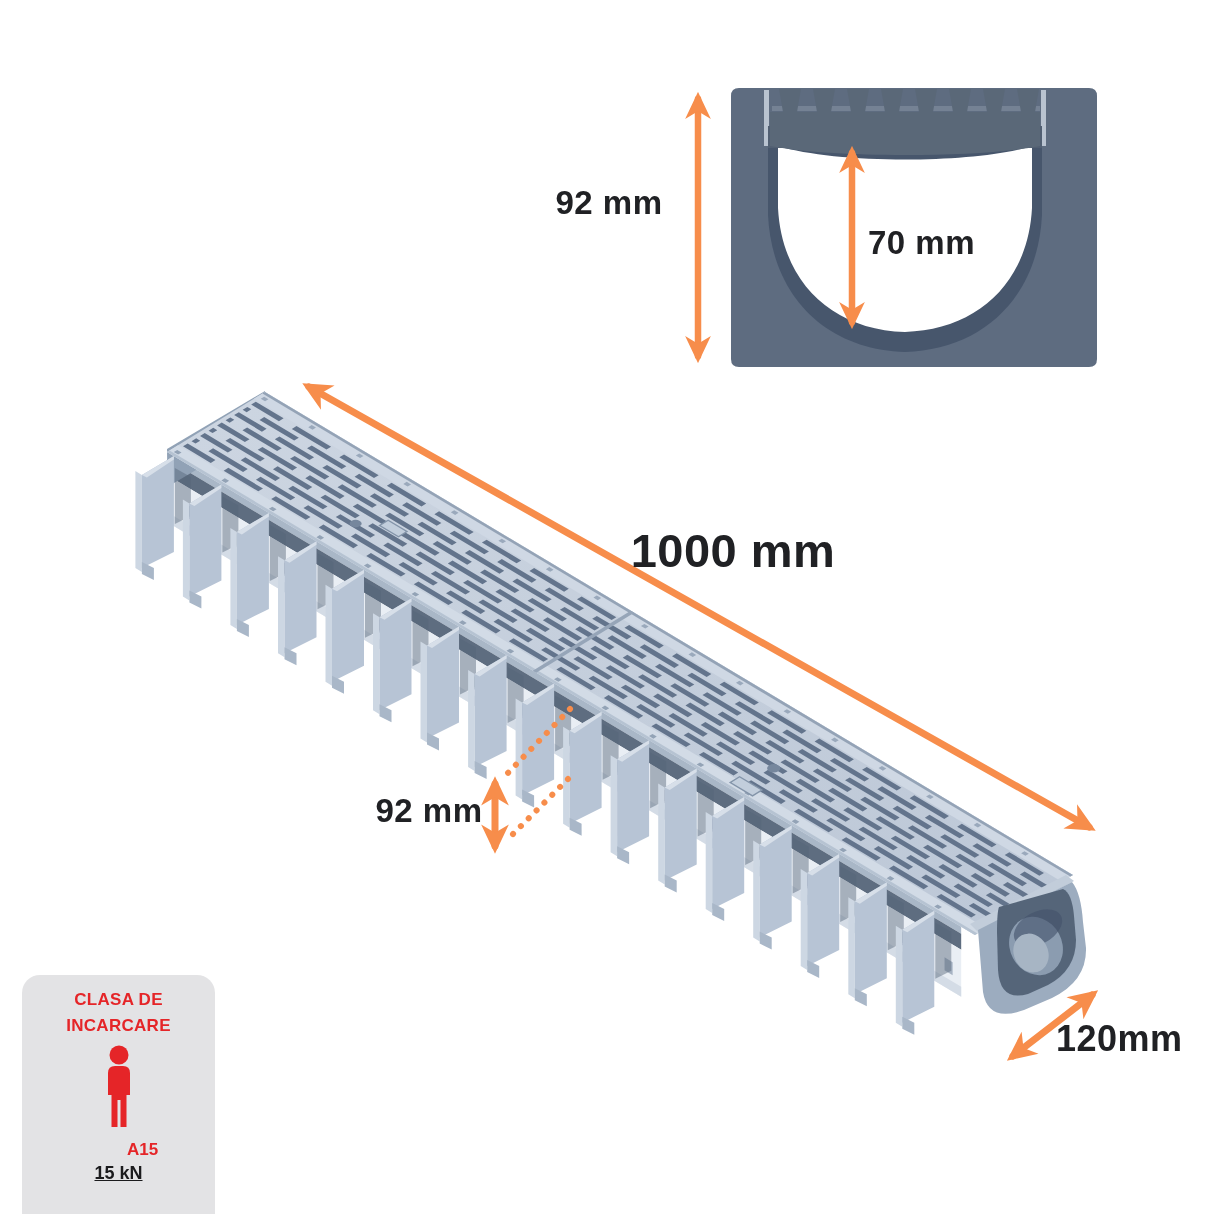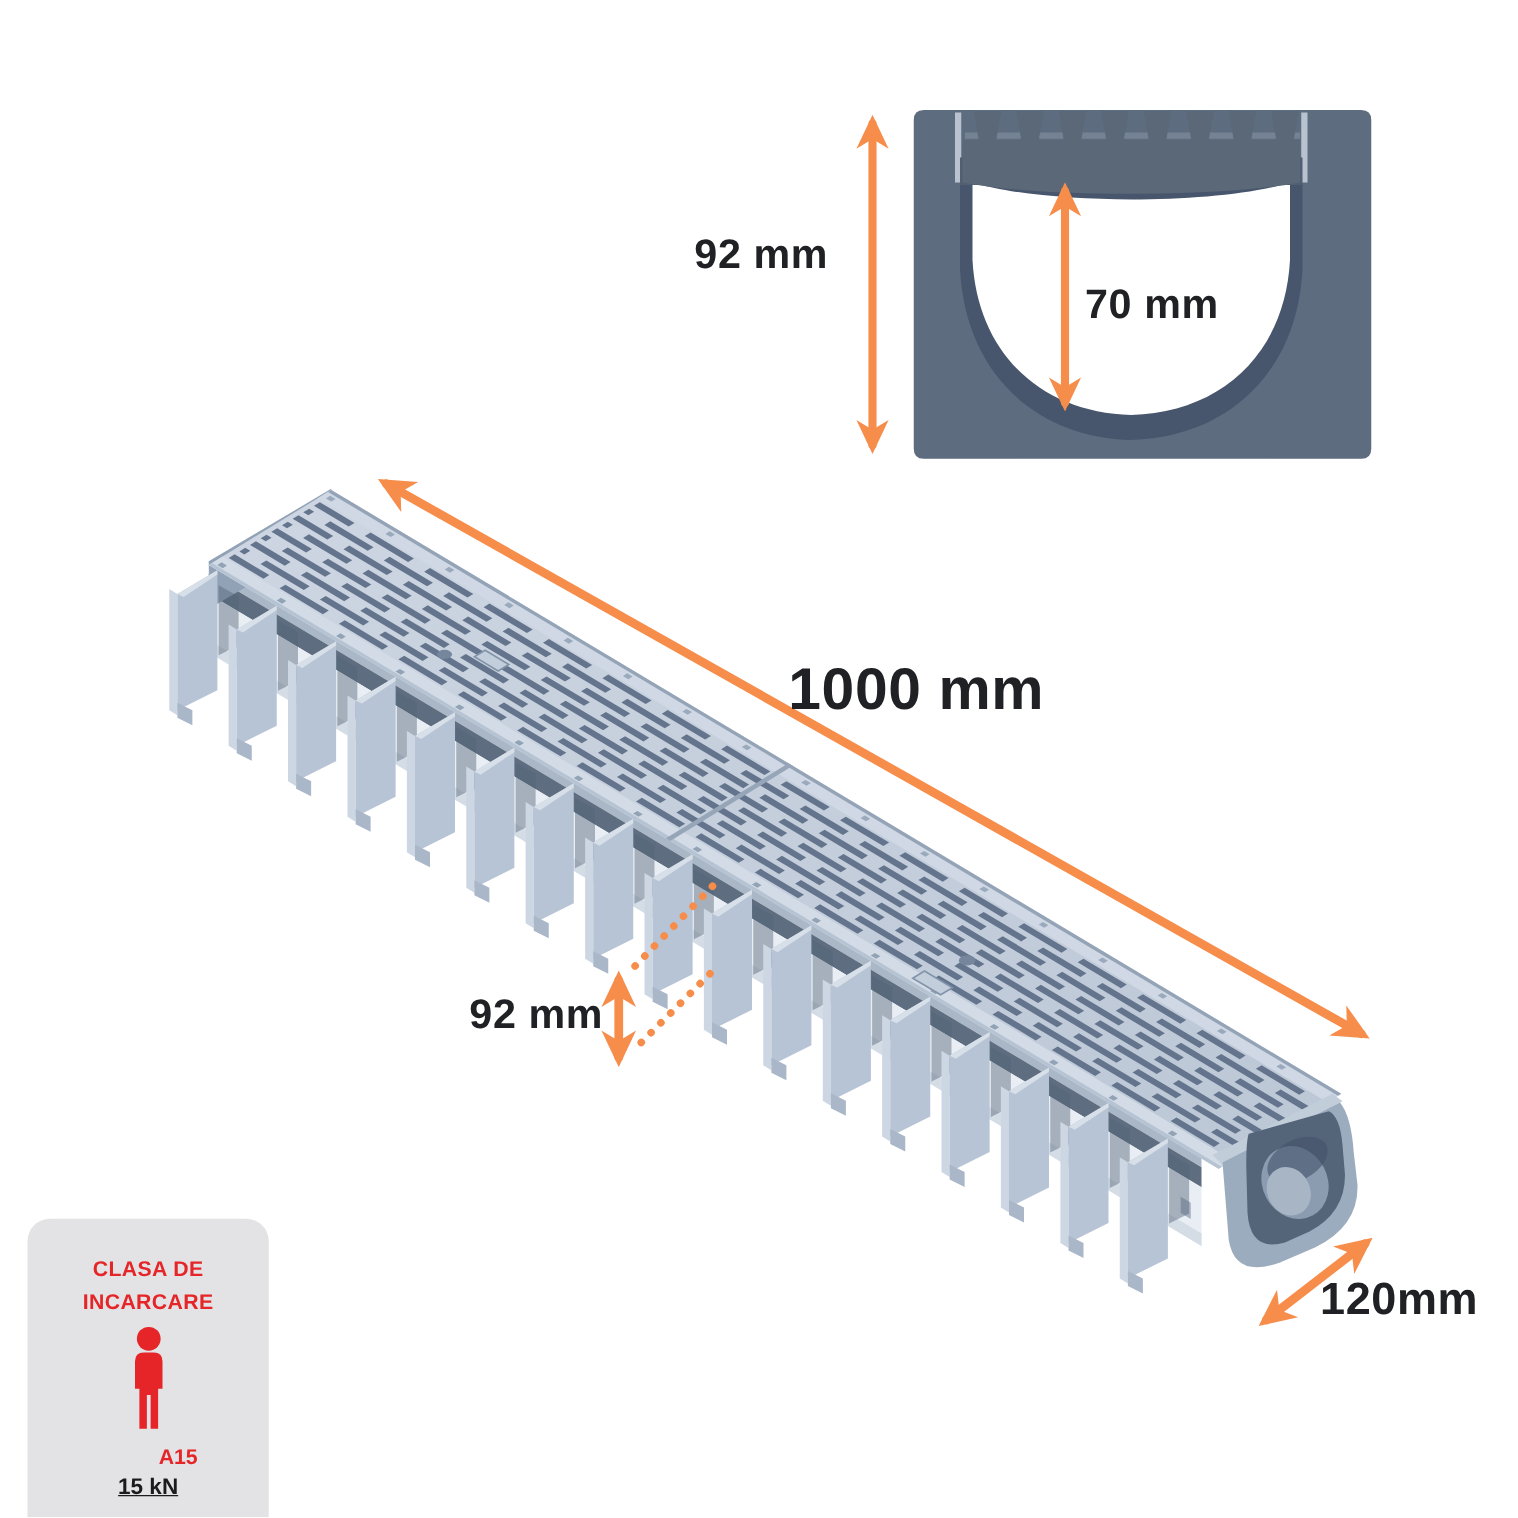--- a/index.html
+++ b/index.html
@@ -20,21 +20,21 @@
   }
   .badge {
     position: absolute;
     left: 22px;
     top: 975px;
     width: 193px;
     height: 239px;
     background: #e3e3e5;
     border-radius: 18px 18px 0 0;
     box-sizing: border-box;
-    padding-top: 28px;
+    padding-top: 12px;
     text-align: center;
   }
   .badge-title {
     color: #e52528;
     font-weight: 700;
     font-size: 17px;
     line-height: 1.5;
     letter-spacing: 0.3px;
   }
   .badge-person { display: block; margin: 7px auto 0 auto; }

